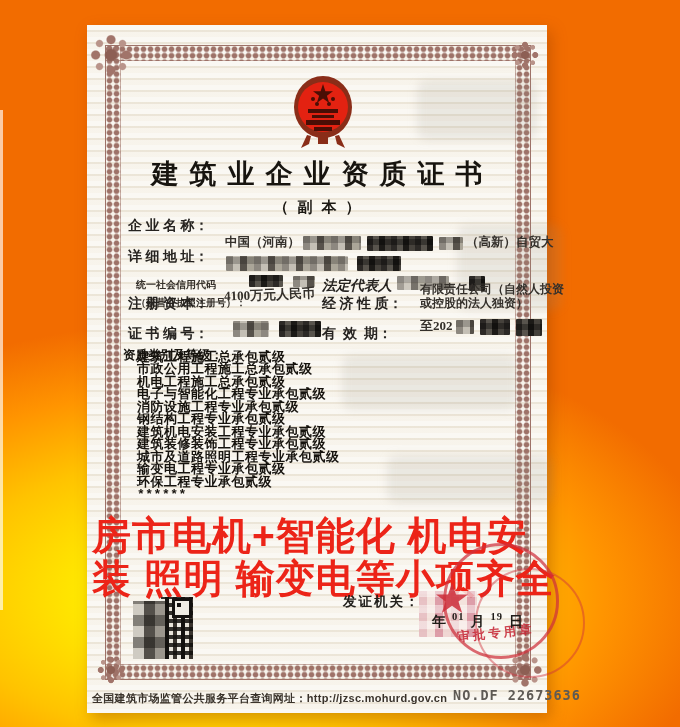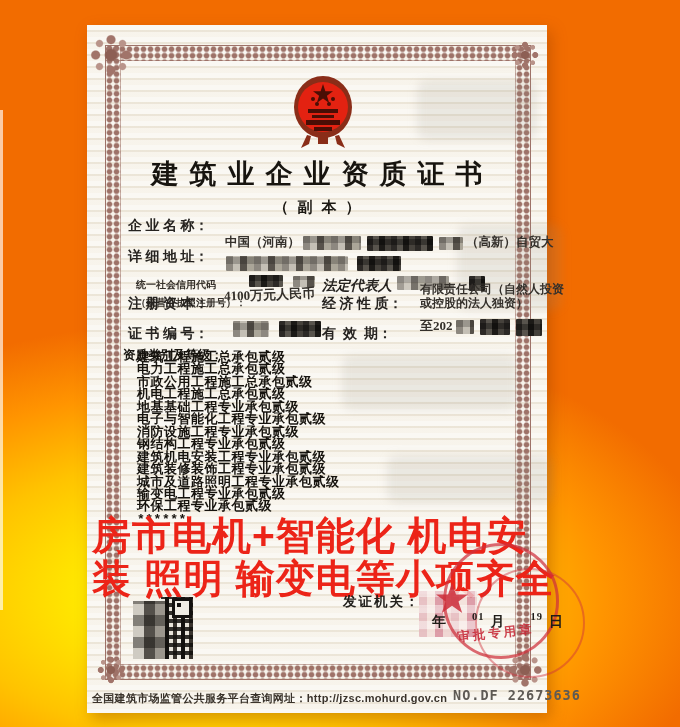--- a/index.html
+++ b/index.html
@@ -72,21 +72,21 @@
 
   .issuer{position:absolute;left:256px;top:568px;font-family:"Liberation Serif","DejaVu Serif",serif;font-weight:bold;font-size:13.5px;color:#22201c;letter-spacing:2px;}
   .stamp-ring{position:absolute;border-radius:50%;border:3px solid rgba(206,48,60,.72);}
   .ringA{left:356px;top:518px;width:110px;height:110px;}
   .ringB{left:388px;top:543px;width:106px;height:106px;border-width:2.5px;border-color:rgba(206,48,60,.45);}
   .stamp-star{position:absolute;left:347px;top:556px;width:36px;height:36px;}
   .stamp-text{position:absolute;left:348px;top:600px;width:122px;text-align:center;transform:rotate(-6deg);
     font-family:"Liberation Serif","DejaVu Serif",serif;font-weight:bold;font-size:12.5px;letter-spacing:3px;color:rgba(198,40,55,.88);}
   .stamp-date{position:absolute;left:340px;top:586px;font-family:"Liberation Serif","DejaVu Serif",serif;font-weight:bold;font-size:14px;color:#1f1c18;white-space:nowrap;}
   .stamp-date .dt{letter-spacing:0;margin:0 5px;}
-  .stamp-date sup{font-size:10.5px;vertical-align:6px;letter-spacing:1px;margin:3px 1px;padding-left:20px;}
+  .stamp-date sup{font-size:10.5px;vertical-align:6px;letter-spacing:1px;margin:3px 1px;}
   .made-by{position:absolute;left:262px;top:612px;font-family:"Liberation Serif","DejaVu Serif",serif;font-weight:bold;font-size:11.5px;letter-spacing:.5px;color:#3c322b;}
 
   .qr{position:absolute;left:46px;top:572px;width:60px;height:62px;}
   .qr-right{position:absolute;right:0;top:0;width:32px;height:62px;background:
     repeating-linear-gradient(0deg, transparent 0 4px, rgba(18,16,13,.85) 4px 8px),
     repeating-linear-gradient(90deg, #efece4 0 4px, #141210 4px 8px, #e8e4da 8px 12px, #39342e 12px 16px);}
   .qr-finder{position:absolute;right:1px;top:1px;width:14px;height:14px;border:3px solid #141210;background:#efece4;}
   .qr-finder::after{content:"";position:absolute;left:2px;top:2px;width:4px;height:4px;background:#141210;}
   .qr-left{position:absolute;left:0;top:4px;width:32px;height:58px;filter:blur(.7px);background:
     repeating-linear-gradient(0deg, transparent 0 11px, rgba(15,13,10,.4) 11px 22px),
@@ -171,24 +171,22 @@
     <div class="mz mz-dark" style="left:192px;top:296px;width:42px;height:16px;"></div>
 
     <div class="flabel" style="left:235px;top:300px;">有  效  期：</div>
     <div class="fval" style="left:333px;top:292px;font-size:13px;">
       <span>至202</span><span class="mzi mz-gray" style="width:18px;height:14px;"></span><span class="mzi mz-dark" style="width:30px;height:16px;"></span><span class="mzi mz-dark" style="width:26px;height:17px;"></span>
     </div>
 
     <div class="qual-label">资质类别及等级：</div>
     <div class="qual-list">
       <div class="qual-item">建筑工程施工总承包贰级</div>
-      <div class="qual-item">电力工程施工总承包贰级</div>
       <div class="qual-item">市政公用工程施工总承包贰级</div>
       <div class="qual-item">机电工程施工总承包贰级</div>
-      <div class="qual-item">地基基础工程专业承包贰级</div>
       <div class="qual-item">电子与智能化工程专业承包贰级</div>
       <div class="qual-item">消防设施工程专业承包贰级</div>
       <div class="qual-item">钢结构工程专业承包贰级</div>
       <div class="qual-item">建筑机电安装工程专业承包贰级</div>
       <div class="qual-item">建筑装修装饰工程专业承包贰级</div>
       <div class="qual-item">城市及道路照明工程专业承包贰级</div>
       <div class="qual-item">输变电工程专业承包贰级</div>
       <div class="qual-item">环保工程专业承包贰级</div>
       <div class="qual-item">******</div>
     </div>

